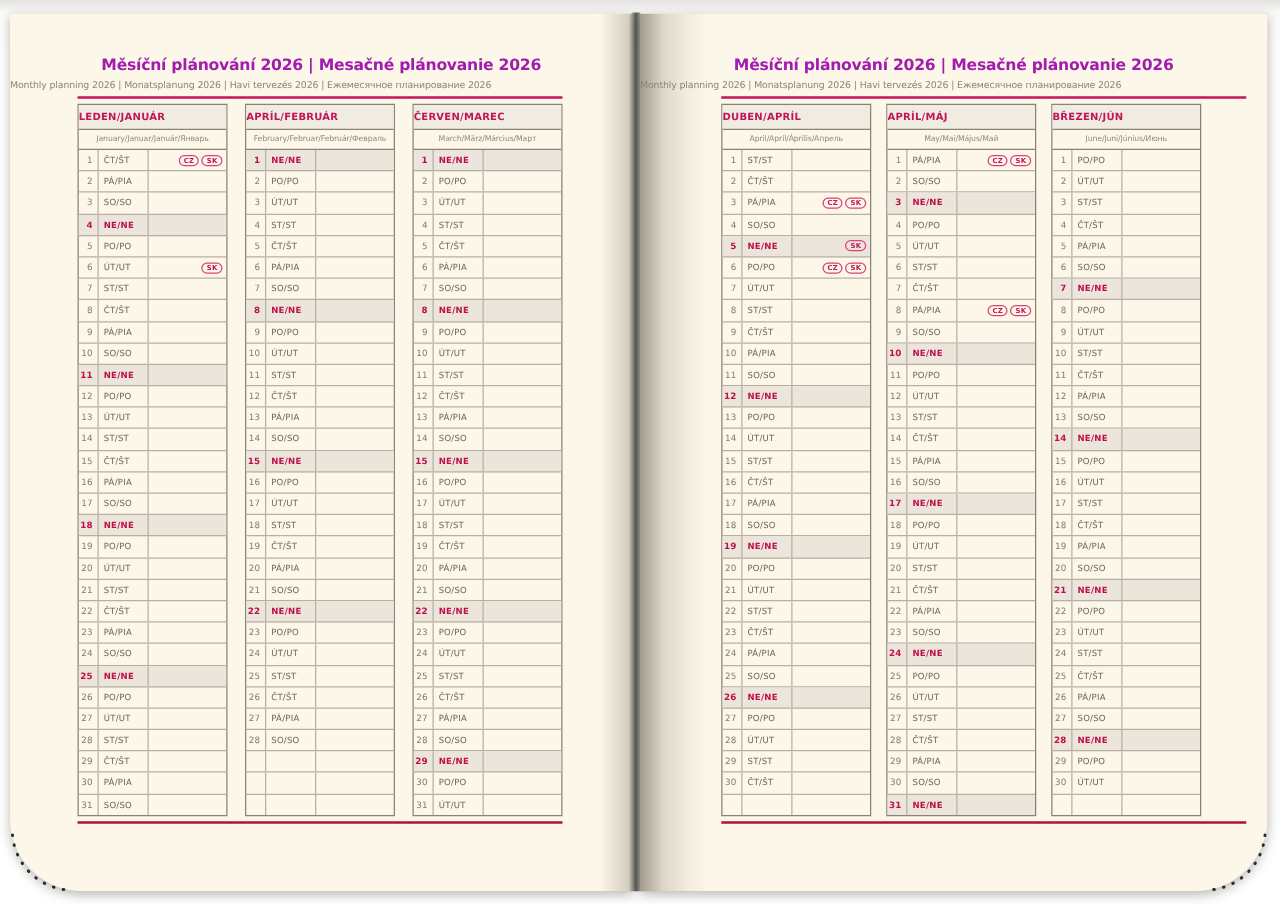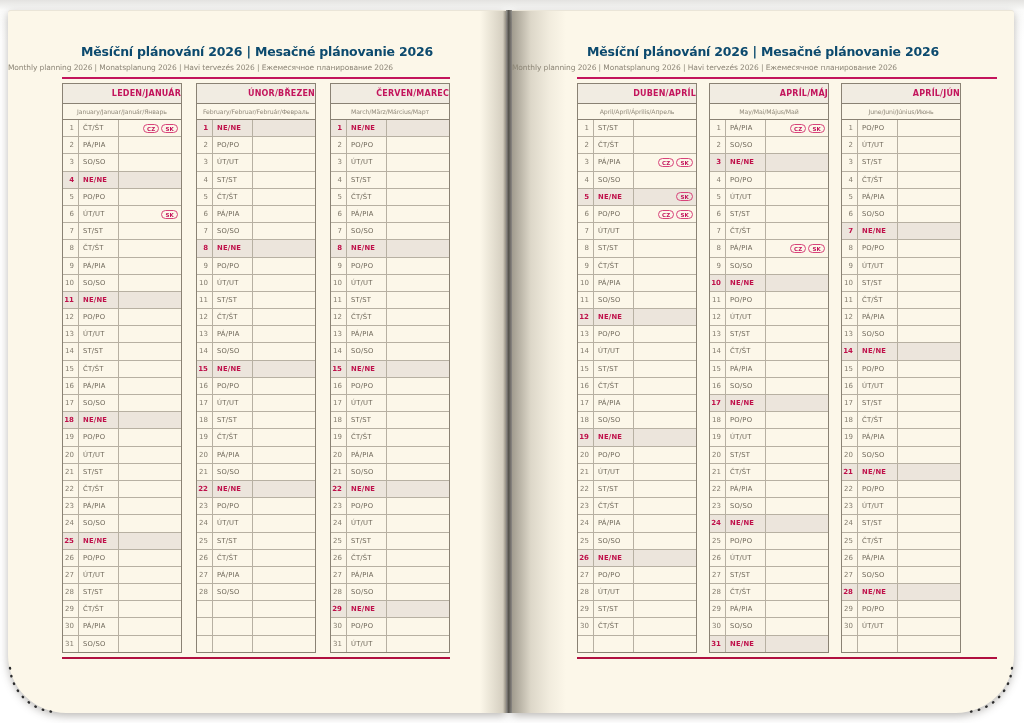--- a/index.html
+++ b/index.html
@@ -26,37 +26,37 @@
     content:""; position:absolute; top:0; left:0; width:54px; height:100%;
     background:linear-gradient(to right, rgba(70,64,52,0.5) 0%, rgba(110,102,86,0.22) 35%, rgba(120,112,96,0.08) 70%, rgba(120,112,96,0) 100%);
     pointer-events:none;
   }
   .gutter {
     position:absolute; top:10px; left:505px; width:8px; height:703px;
     background:linear-gradient(to right, rgba(40,36,28,0.25), rgba(35,32,25,0.75) 45%, rgba(40,36,28,0.35));
   }
   .page-inner { position:relative; width:100%; height:100%; padding-top:33px; }
   .p-title {
-    text-align:center; font-size:12.5px; font-weight:bold; color:#0c4a6e;
+    text-align:center; font-size:12.5px; font-weight:bold; color:#a21caf;
     letter-spacing:-0.2px; white-space:nowrap;
   }
   .p-subtitle {
     text-align:left; font-size:7.5px; color:#8d8677; margin-top:4px;
     letter-spacing:-0.1px; white-space:nowrap;
   }
   .content { position:relative; }
   .page-left  .content { margin-left:54px; width:388px; }
   .page-right .content { margin-left:65px; width:420px; }
   .top-rule { height:2px; background:#c3155c; margin-top:5px; }
   .months { display:flex; margin-top:4px; }
   .page-left  .months { gap:14px; }
   .page-right .months { gap:12px; }
   .month { width:120px; border:1px solid #8a8274; background:#fcf7e9; }
   .m-head {
-    height:20px; line-height:20px; text-align:right; background:#f1ece2;
+    height:20px; line-height:20px; text-align:left; background:#f1ece2;
     color:#c3155c; font-weight:bold; font-size:8px; letter-spacing:0.2px;
     border-bottom:1px solid #8a8274; white-space:nowrap; overflow:hidden;
   }
   .m-langs {
     height:16px; line-height:16px; text-align:center; color:#918a7b;
     font-size:6.2px; letter-spacing:-0.1px; border-bottom:1px solid #8a8274;
     white-space:nowrap; overflow:hidden;
   }
   .d-row {
     display:grid; grid-template-columns:16px 40px 1fr;
@@ -256,21 +256,21 @@
                 <div class="d-note"></div>
               </div>
               <div class="d-row">
                 <div class="d-num">31</div>
                 <div class="d-wd">SO/SO</div>
                 <div class="d-note"></div>
               </div>
             </div>
           </div>
           <div class="month">
-            <div class="m-head">ÚNOR/BŘEZEN</div>
+            <div class="m-head">APRÍL/FEBRUÁR</div>
             <div class="m-langs">February/Februar/Február/Февраль</div>
             <div class="m-grid">
               <div class="d-row sun">
                 <div class="d-num">1</div>
                 <div class="d-wd">NE/NE</div>
                 <div class="d-note"></div>
               </div>
               <div class="d-row">
                 <div class="d-num">2</div>
                 <div class="d-wd">PO/PO</div>
@@ -930,21 +930,21 @@
                 <div class="d-note"></div>
               </div>
               <div class="d-row sun">
                 <div class="d-num">31</div>
                 <div class="d-wd">NE/NE</div>
                 <div class="d-note"></div>
               </div>
             </div>
           </div>
           <div class="month">
-            <div class="m-head">APRÍL/JÚN</div>
+            <div class="m-head">BŘEZEN/JÚN</div>
             <div class="m-langs">June/Juni/Június/Июнь</div>
             <div class="m-grid">
               <div class="d-row">
                 <div class="d-num">1</div>
                 <div class="d-wd">PO/PO</div>
                 <div class="d-note"></div>
               </div>
               <div class="d-row">
                 <div class="d-num">2</div>
                 <div class="d-wd">ÚT/UT</div>

